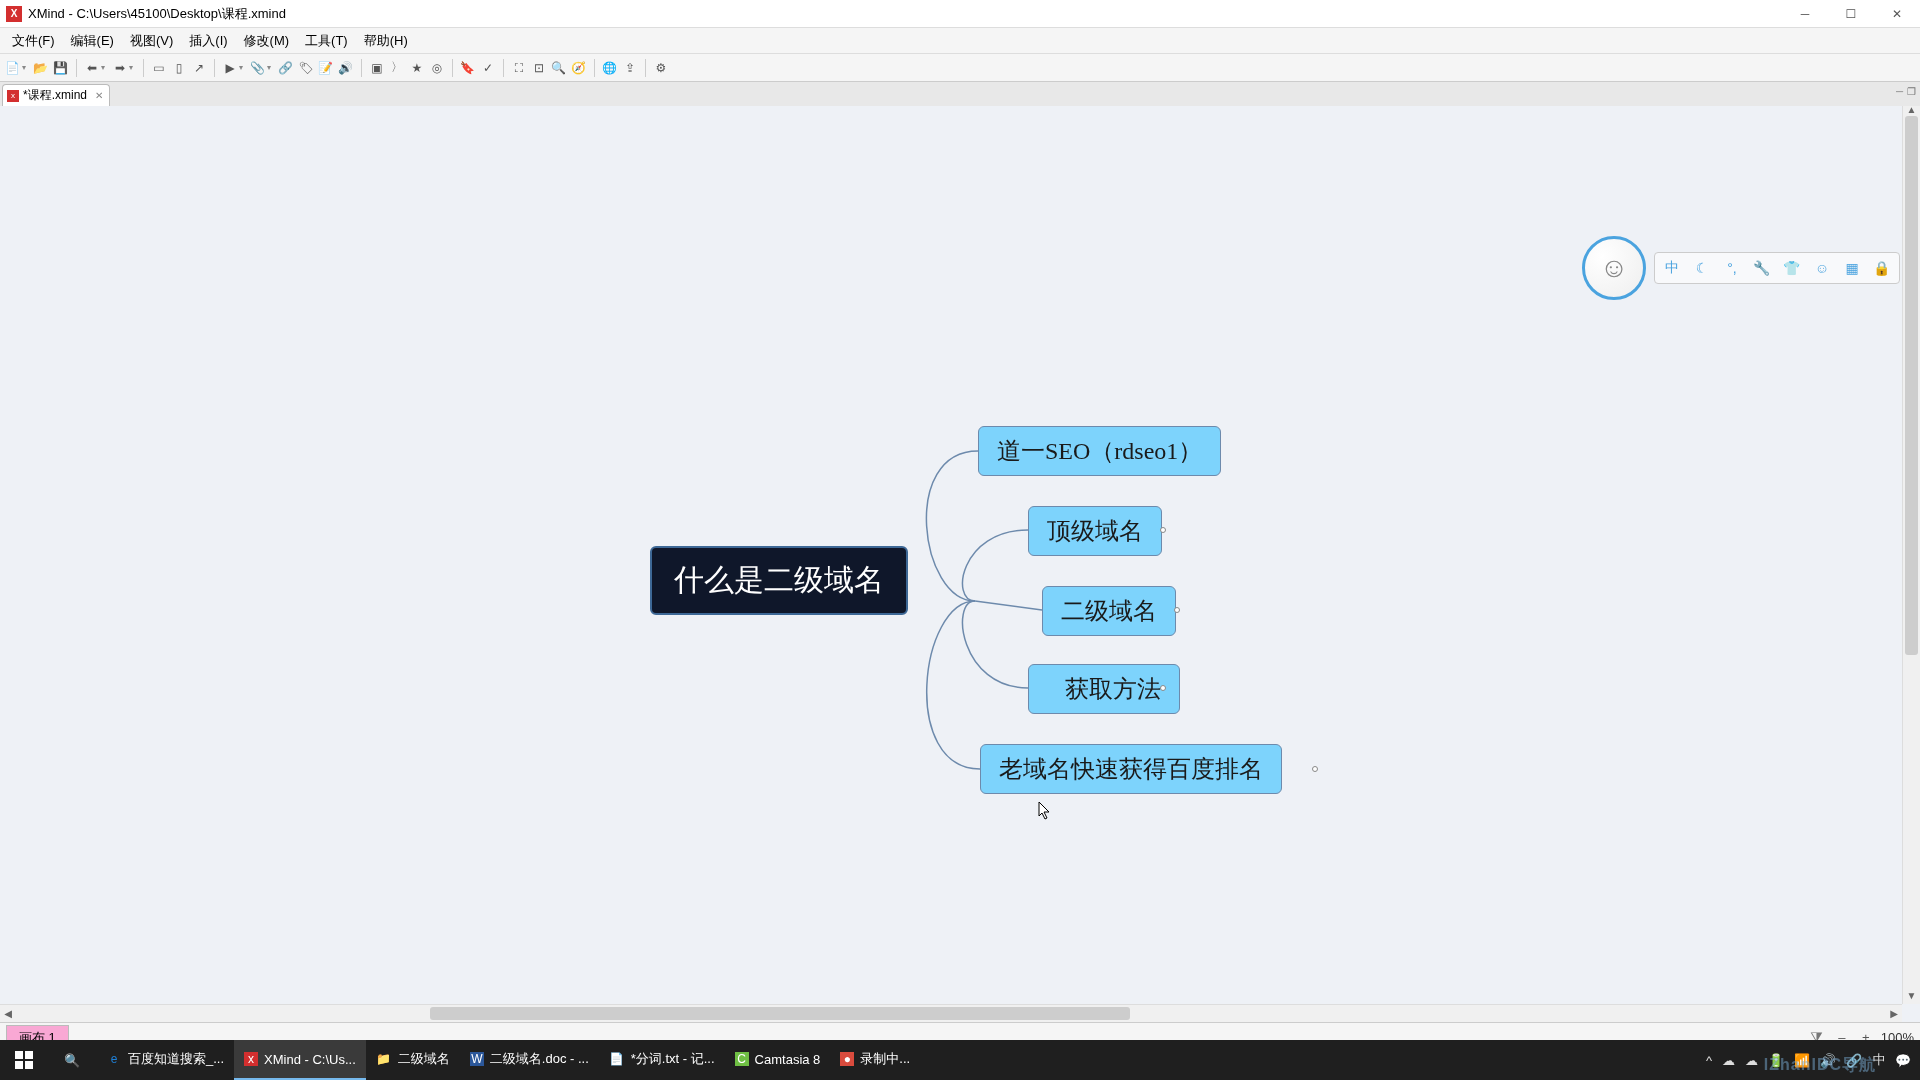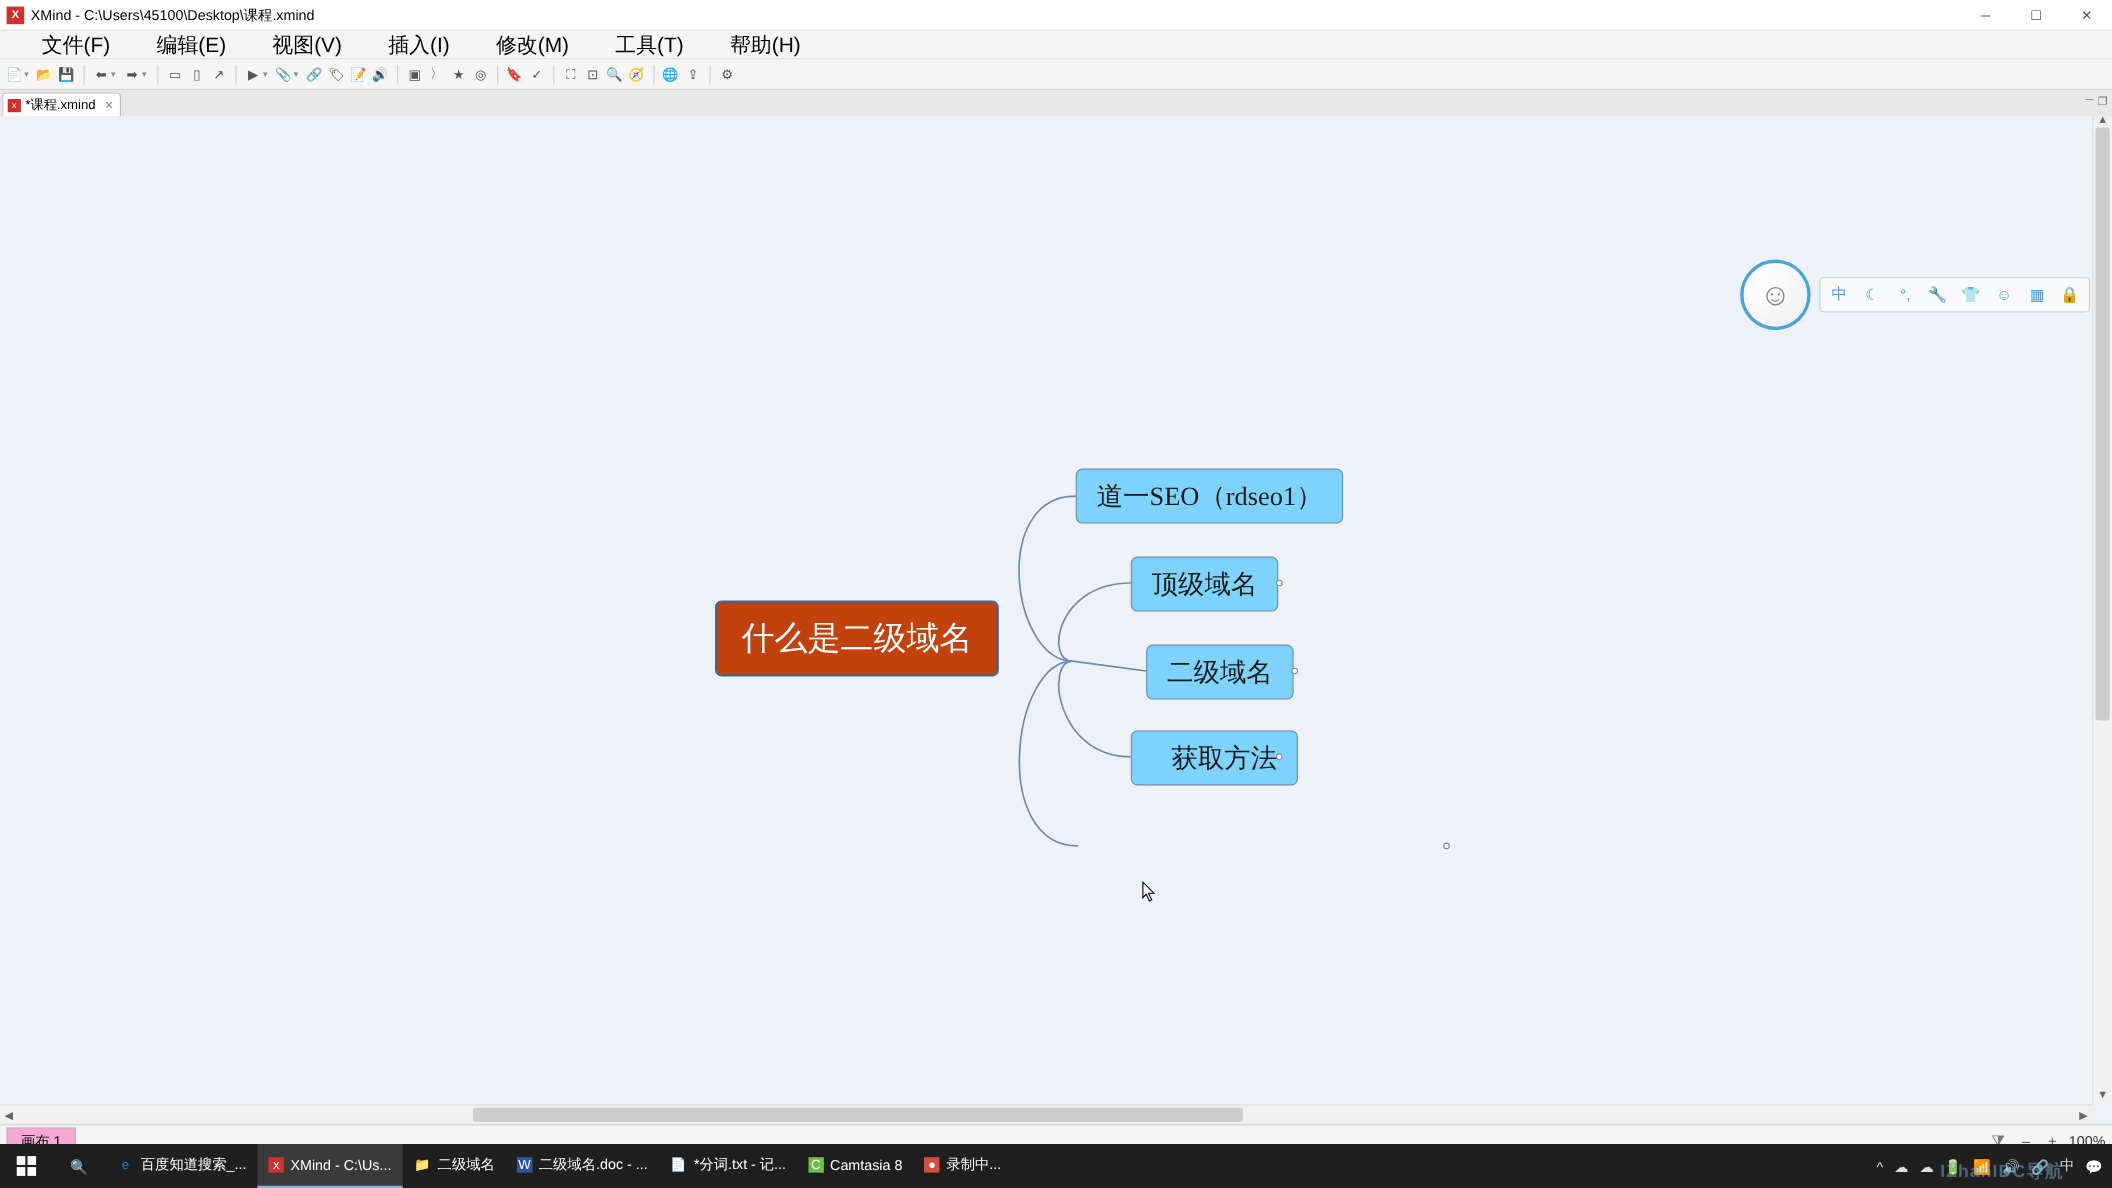--- a/index.html
+++ b/index.html
@@ -40,23 +40,22 @@
 
 .menubar {
   height: 26px;
   background: #f5f5f5;
   display:flex; align-items:center;
   padding: 0 4px;
   border-bottom:1px solid #ddd;
 }
 .menubar .menu-item {
   padding: 2px 8px;
-  font-size: 19px;
+  font-size: 13px;
   color:#000;
-  margin-left:26px;
 }
 
 
 .toolbar {
   height: 28px;
   background: #f5f5f5;
   display:flex; align-items:center;
   padding: 0 4px;
   border-bottom:1px solid #ccc;
   gap: 2px;
@@ -123,21 +122,21 @@
   border:1px solid #6d8aac;
   border-radius:6px;
   padding: 8px 18px;
   font-size: 24px;
   font-family: "KaiTi","STKaiti",serif;
   color:#1a1a1a;
   background:#7dd3fc;
   white-space:nowrap;
 }
 .node.root {
-  background:#c2410c;
+  background:#0f172a;
   color:#fff;
   border:2px solid #3d6896;
   font-size: 30px;
   padding: 12px 22px;
 }
 .node-dot {
   position:absolute;
   width:6px;height:6px;border-radius:3px;
   border:1px solid #888; background:#fff;
 }
@@ -350,20 +349,23 @@
     </div>
     <div class="node-dot" style="left:1160px;top:421px"></div>
     <div class="node node-n3">
       <span>二级域名</span>
     </div>
     <div class="node-dot" style="left:1174px;top:501px"></div>
     <div class="node node-n4">
       <span>获取方法</span>
     </div>
     <div class="node-dot" style="left:1160px;top:579px"></div>
+    <div class="node node-n5">
+      <span>老域名快速获得百度排名</span>
+    </div>
     <div class="node-dot" style="left:1312px;top:660px"></div>
 
     <div class="cursor-fake" style="left:1038px;top:695px">
       <svg viewBox="0 0 14 20">
           <path d="M1,1 L1,15 L4,12 L7,18 L9,17 L6,11 L11,11 Z" fill="#fff" stroke="#000" stroke-width="1"></path>
         </svg>
     </div>
   </div>
 
   <div class="ime-float">

